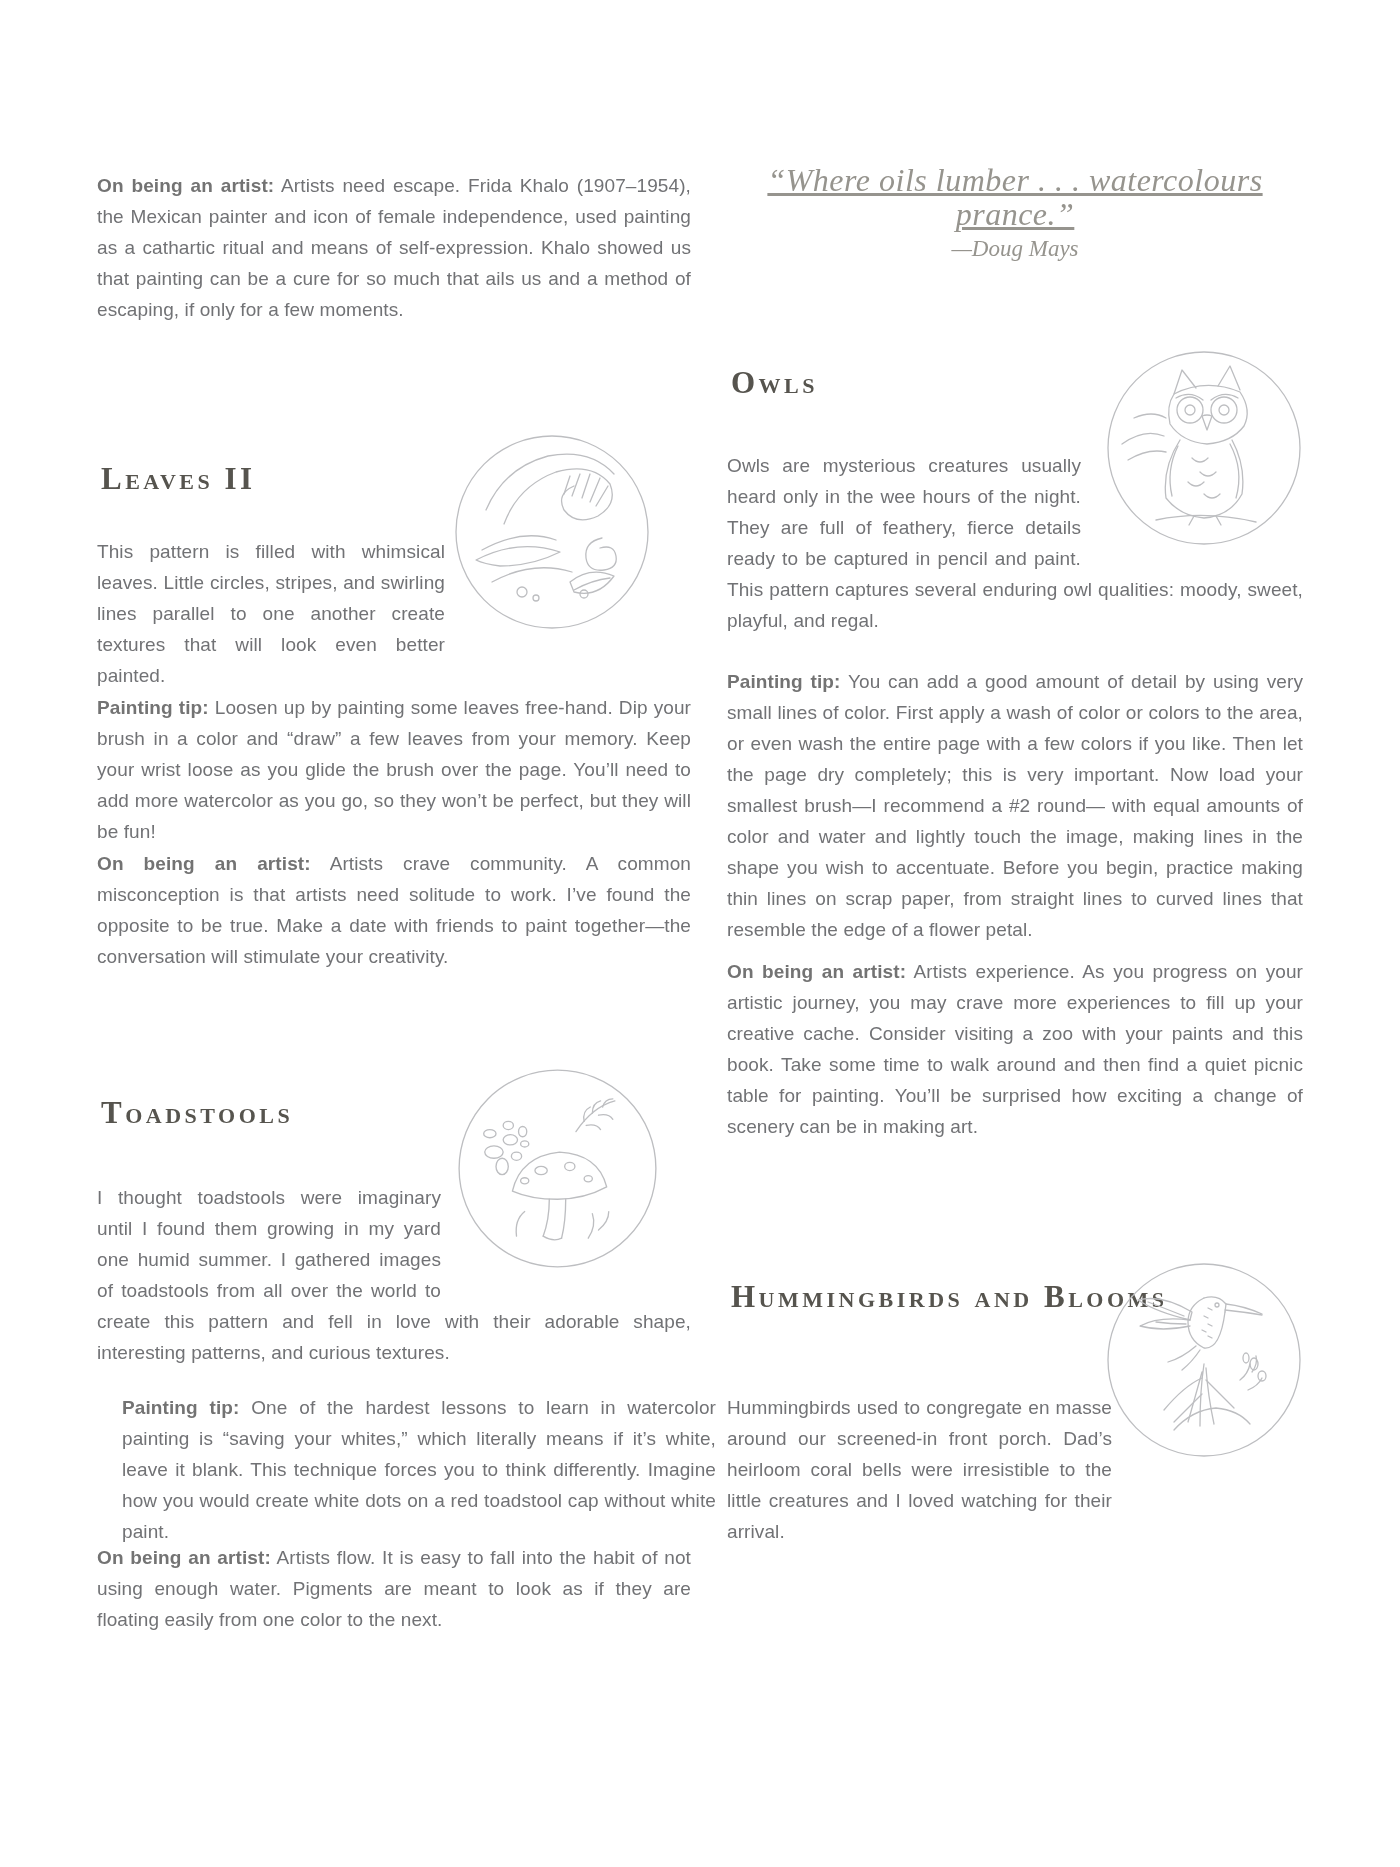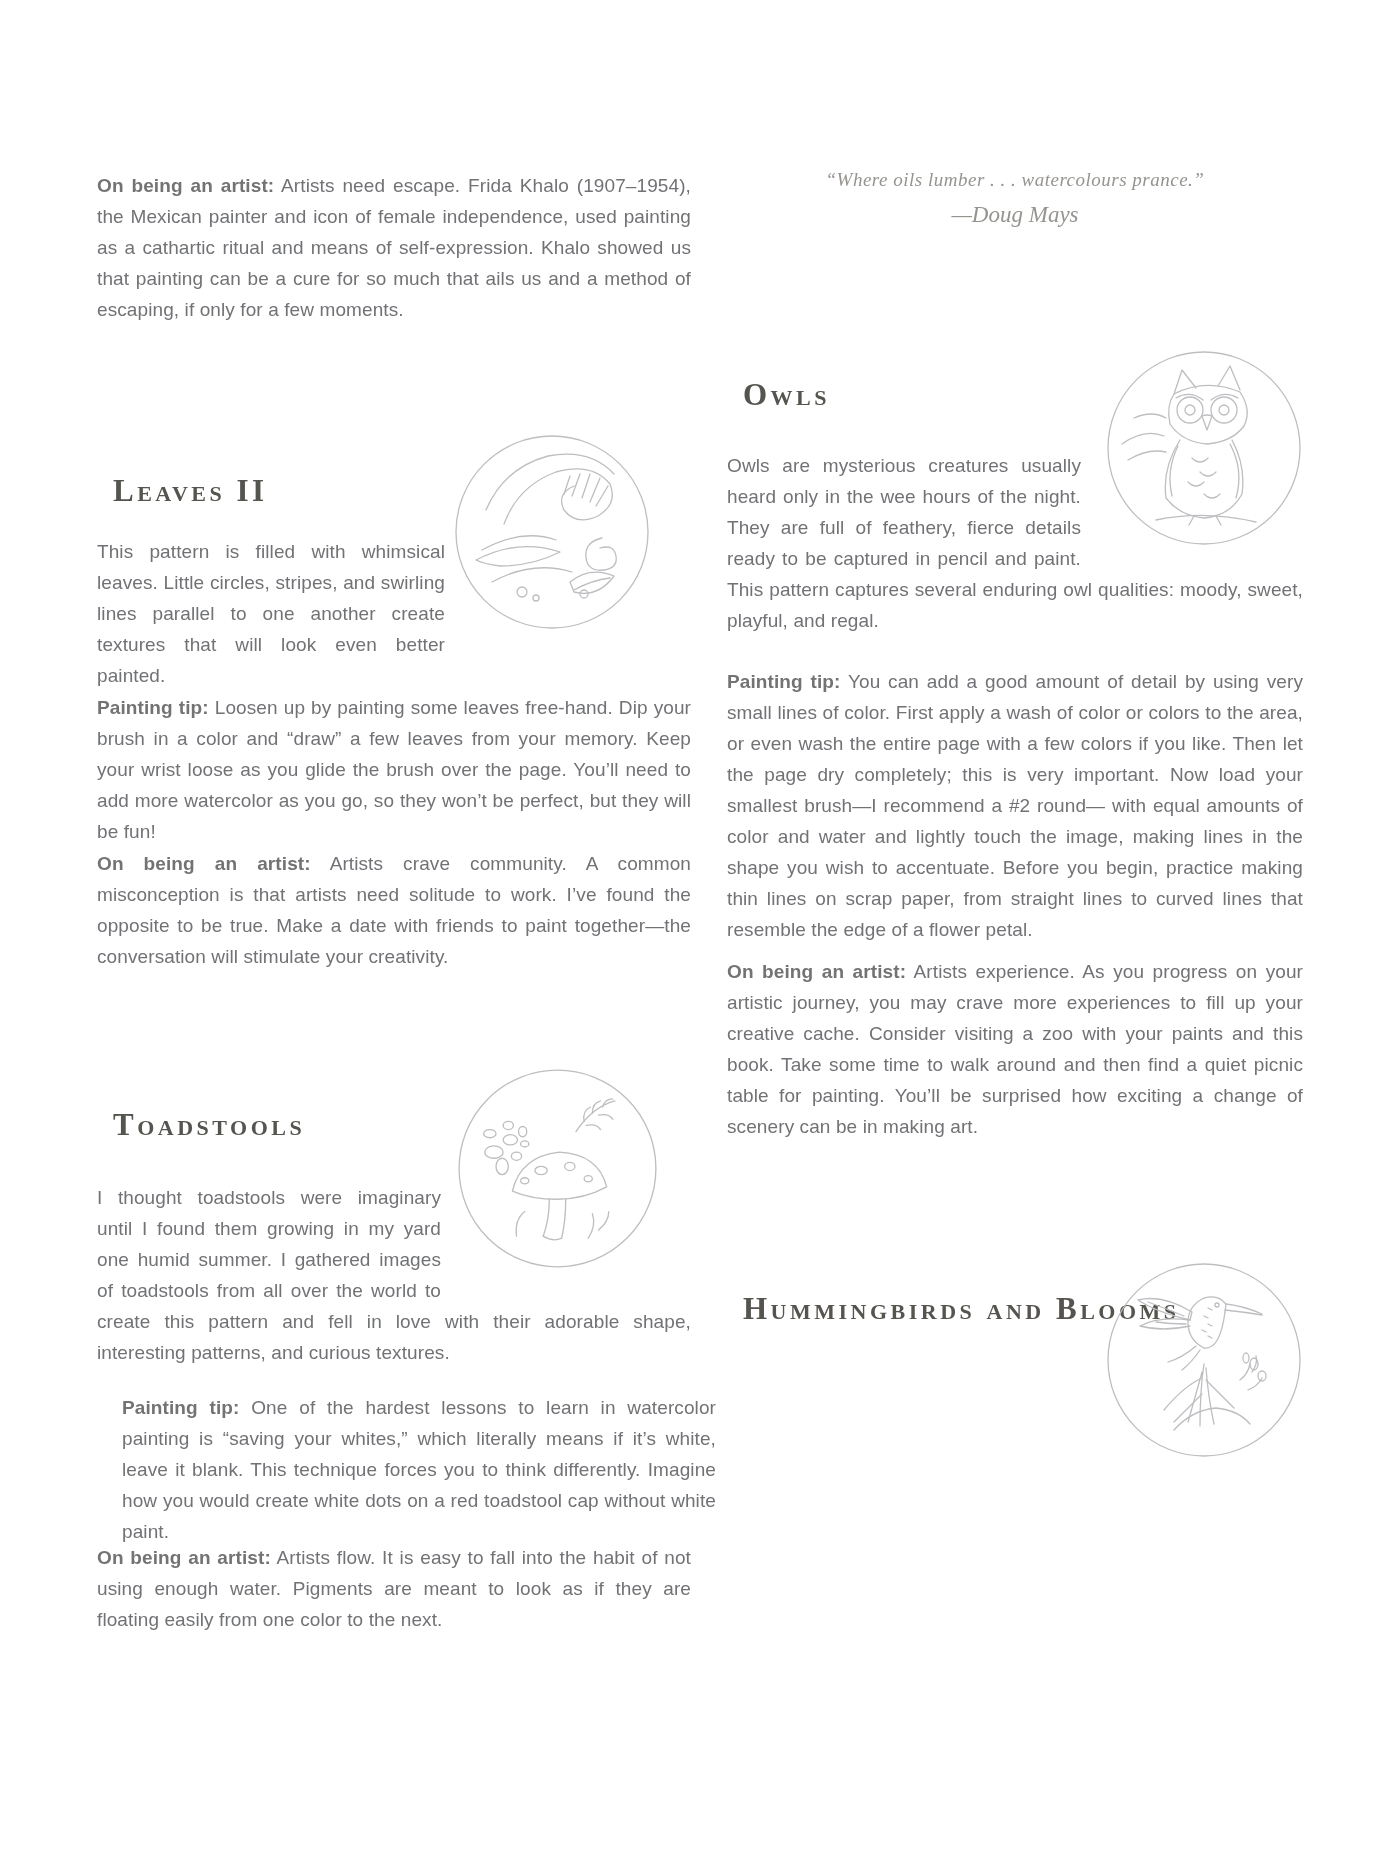--- a/index.html
+++ b/index.html
@@ -19,38 +19,38 @@
     letter-spacing:0.1px;
     color:#717275;
     text-align:justify;
   }
   .lead{
     font-weight:bold;
     color:#737373;
   }
   .heading{
     position:absolute;
-    margin:16px;
+    margin:4px;
     font-family:"Liberation Serif", serif;
     font-variant:small-caps;
     font-weight:bold;
     font-size:31px;
     line-height:34px;
     letter-spacing:3.5px;
     color:#56544e;
   }
   .quote{
     position:absolute;
     left:727px; top:163px; width:576px;
     text-align:center;
     font-family:"Liberation Serif", serif;
     font-style:italic;
     color:#96948e;
   }
-  .quote-text{font-size:19px; line-height:34px; letter-spacing:0.5px;}
+  .quote-text{font-size:32px; line-height:34px; letter-spacing:0.5px;text-decoration:underline;}
   .quote-attr{font-size:23px; line-height:36px;}
 
   
   .opening-para{left:97px; top:170px; width:594px;}
   .h-leaves{left:97px; top:458px;}
   .intro-leaves{left:97px; top:536px; width:348px;}
   .tip-leaves{left:97px; top:692px; width:594px;}
   .artist-leaves{left:97px; top:848px; width:594px;}
   .h-toad{left:97px; top:1092px;}
   .intro-toad{left:97px; top:1182px; width:594px;}
@@ -223,14 +223,17 @@
       <path d="M92,86 Q78,98 64,102 M96,90 Q88,102 78,110"></path>
       <path d="M96,166 Q96,130 100,104 M84,162 Q92,134 98,112 M110,164 Q104,136 102,108"></path>
       <path d="M60,150 Q80,126 98,118 M130,148 Q112,130 102,120 M70,162 Q86,146 98,134"></path>
       <path d="M136,120 q8,-6 10,-16 M144,130 q10,-4 14,-12 M148,112 q6,-8 4,-16"></path>
       <ellipse cx="150" cy="104" rx="4" ry="6"></ellipse>
         <ellipse cx="158" cy="116" rx="4" ry="5"></ellipse>
         <ellipse cx="142" cy="98" rx="3" ry="5"></ellipse>
       <path d="M70,170 Q88,150 112,148 Q134,150 146,164"></path>
     </svg>
   </div>
+  <p class="para intro-hum">
+    <span>Hummingbirds used to congregate en masse around our screened-in front porch. Dad’s heirloom coral bells were irresistible to the little creatures and I loved watching for their arrival.</span>
+  </p>
 
 </div>
 
 </body></html>

